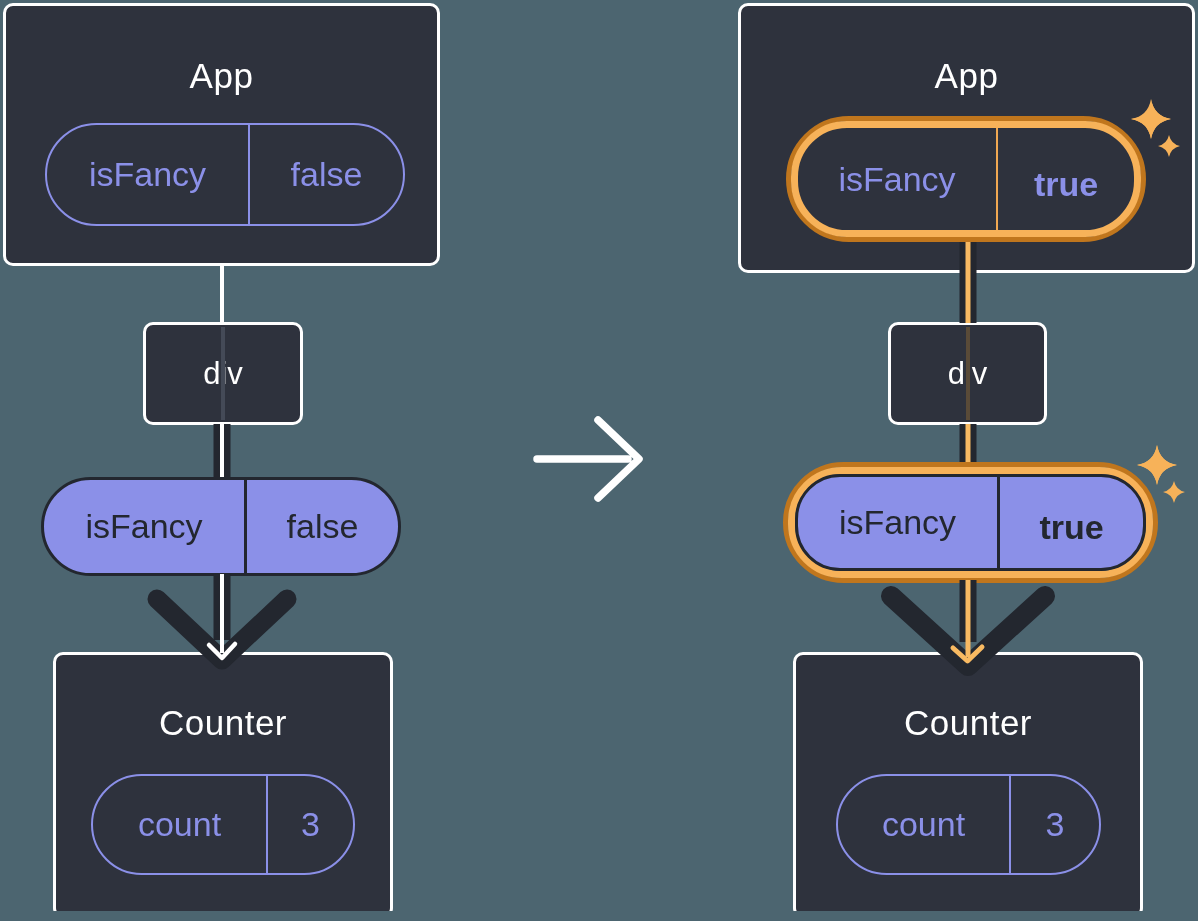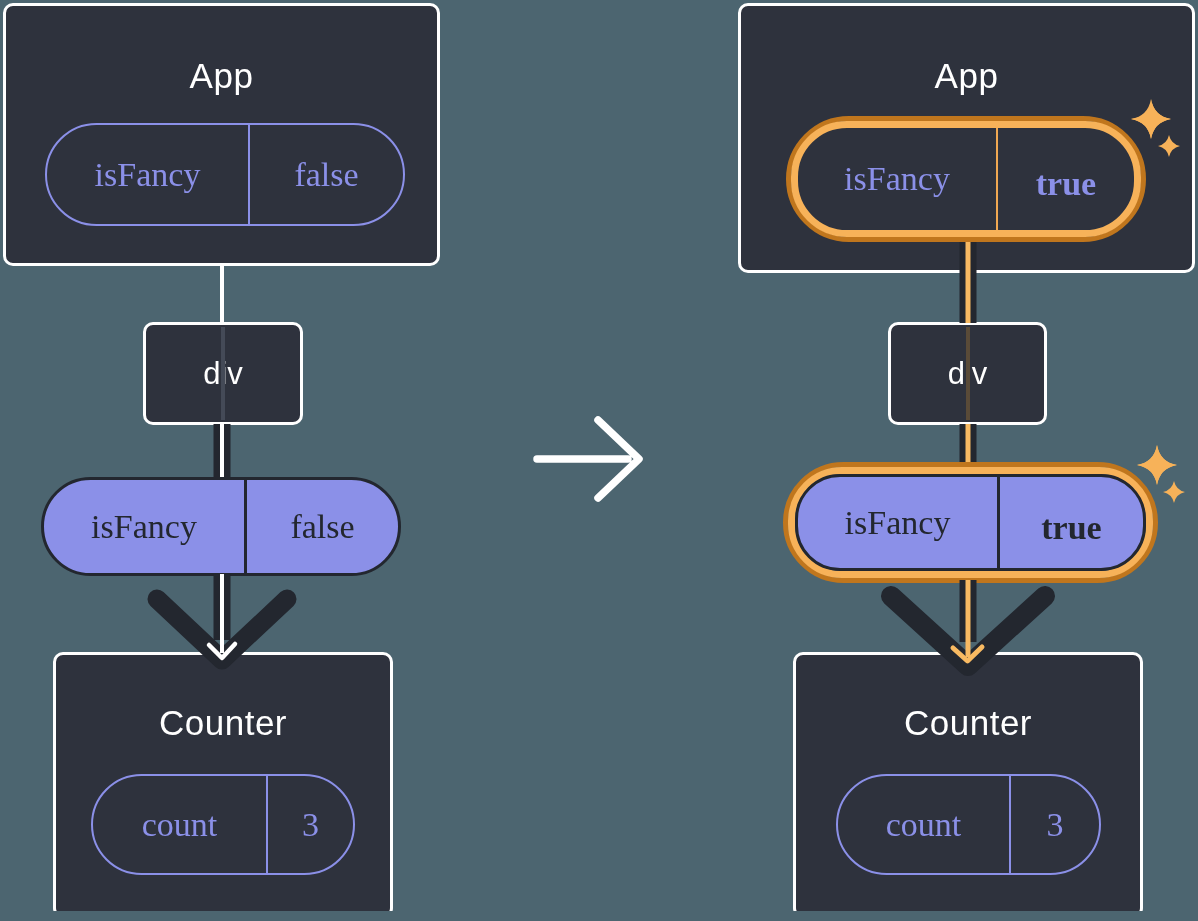--- a/index.html
+++ b/index.html
@@ -24,21 +24,21 @@
   .card-title{
     position:absolute;left:0;right:0;text-align:center;
     color:var(--white);font-size:35px;line-height:40px;letter-spacing:.5px;
   }
   .divnode{display:flex;align-items:center;justify-content:center;
     color:var(--white);font-size:31px;}
   .through{position:absolute;top:2px;bottom:2px;width:4px;left:50%;margin-left:-2px;}
   .through.gray{background:#444a57;}
   .through.brown{background:#5a4b38;}
 
-  .pill{position:absolute;display:flex;box-sizing:border-box;z-index:3;font-family:Liberation Serif, serif;}
+  .pill{position:absolute;display:flex;box-sizing:border-box;z-index:3;}
   .pill .cell{display:flex;align-items:center;justify-content:center;
     font-size:34px;box-sizing:border-box;}
   .pill .cell.v{flex:1;}
   .bold{font-weight:bold;margin-top:10px;}
 
   .pill.outline{border:2px solid var(--purple);border-radius:52px;color:var(--purple);background:transparent;}
   .pill.outline .cell.n{border-right:2px solid var(--purple);}
 
   .pill.filled{background:var(--purple);border:3px solid var(--ink);border-radius:50px;color:var(--ink);}
   .pill.filled .cell.n{border-right:3px solid var(--ink);}

